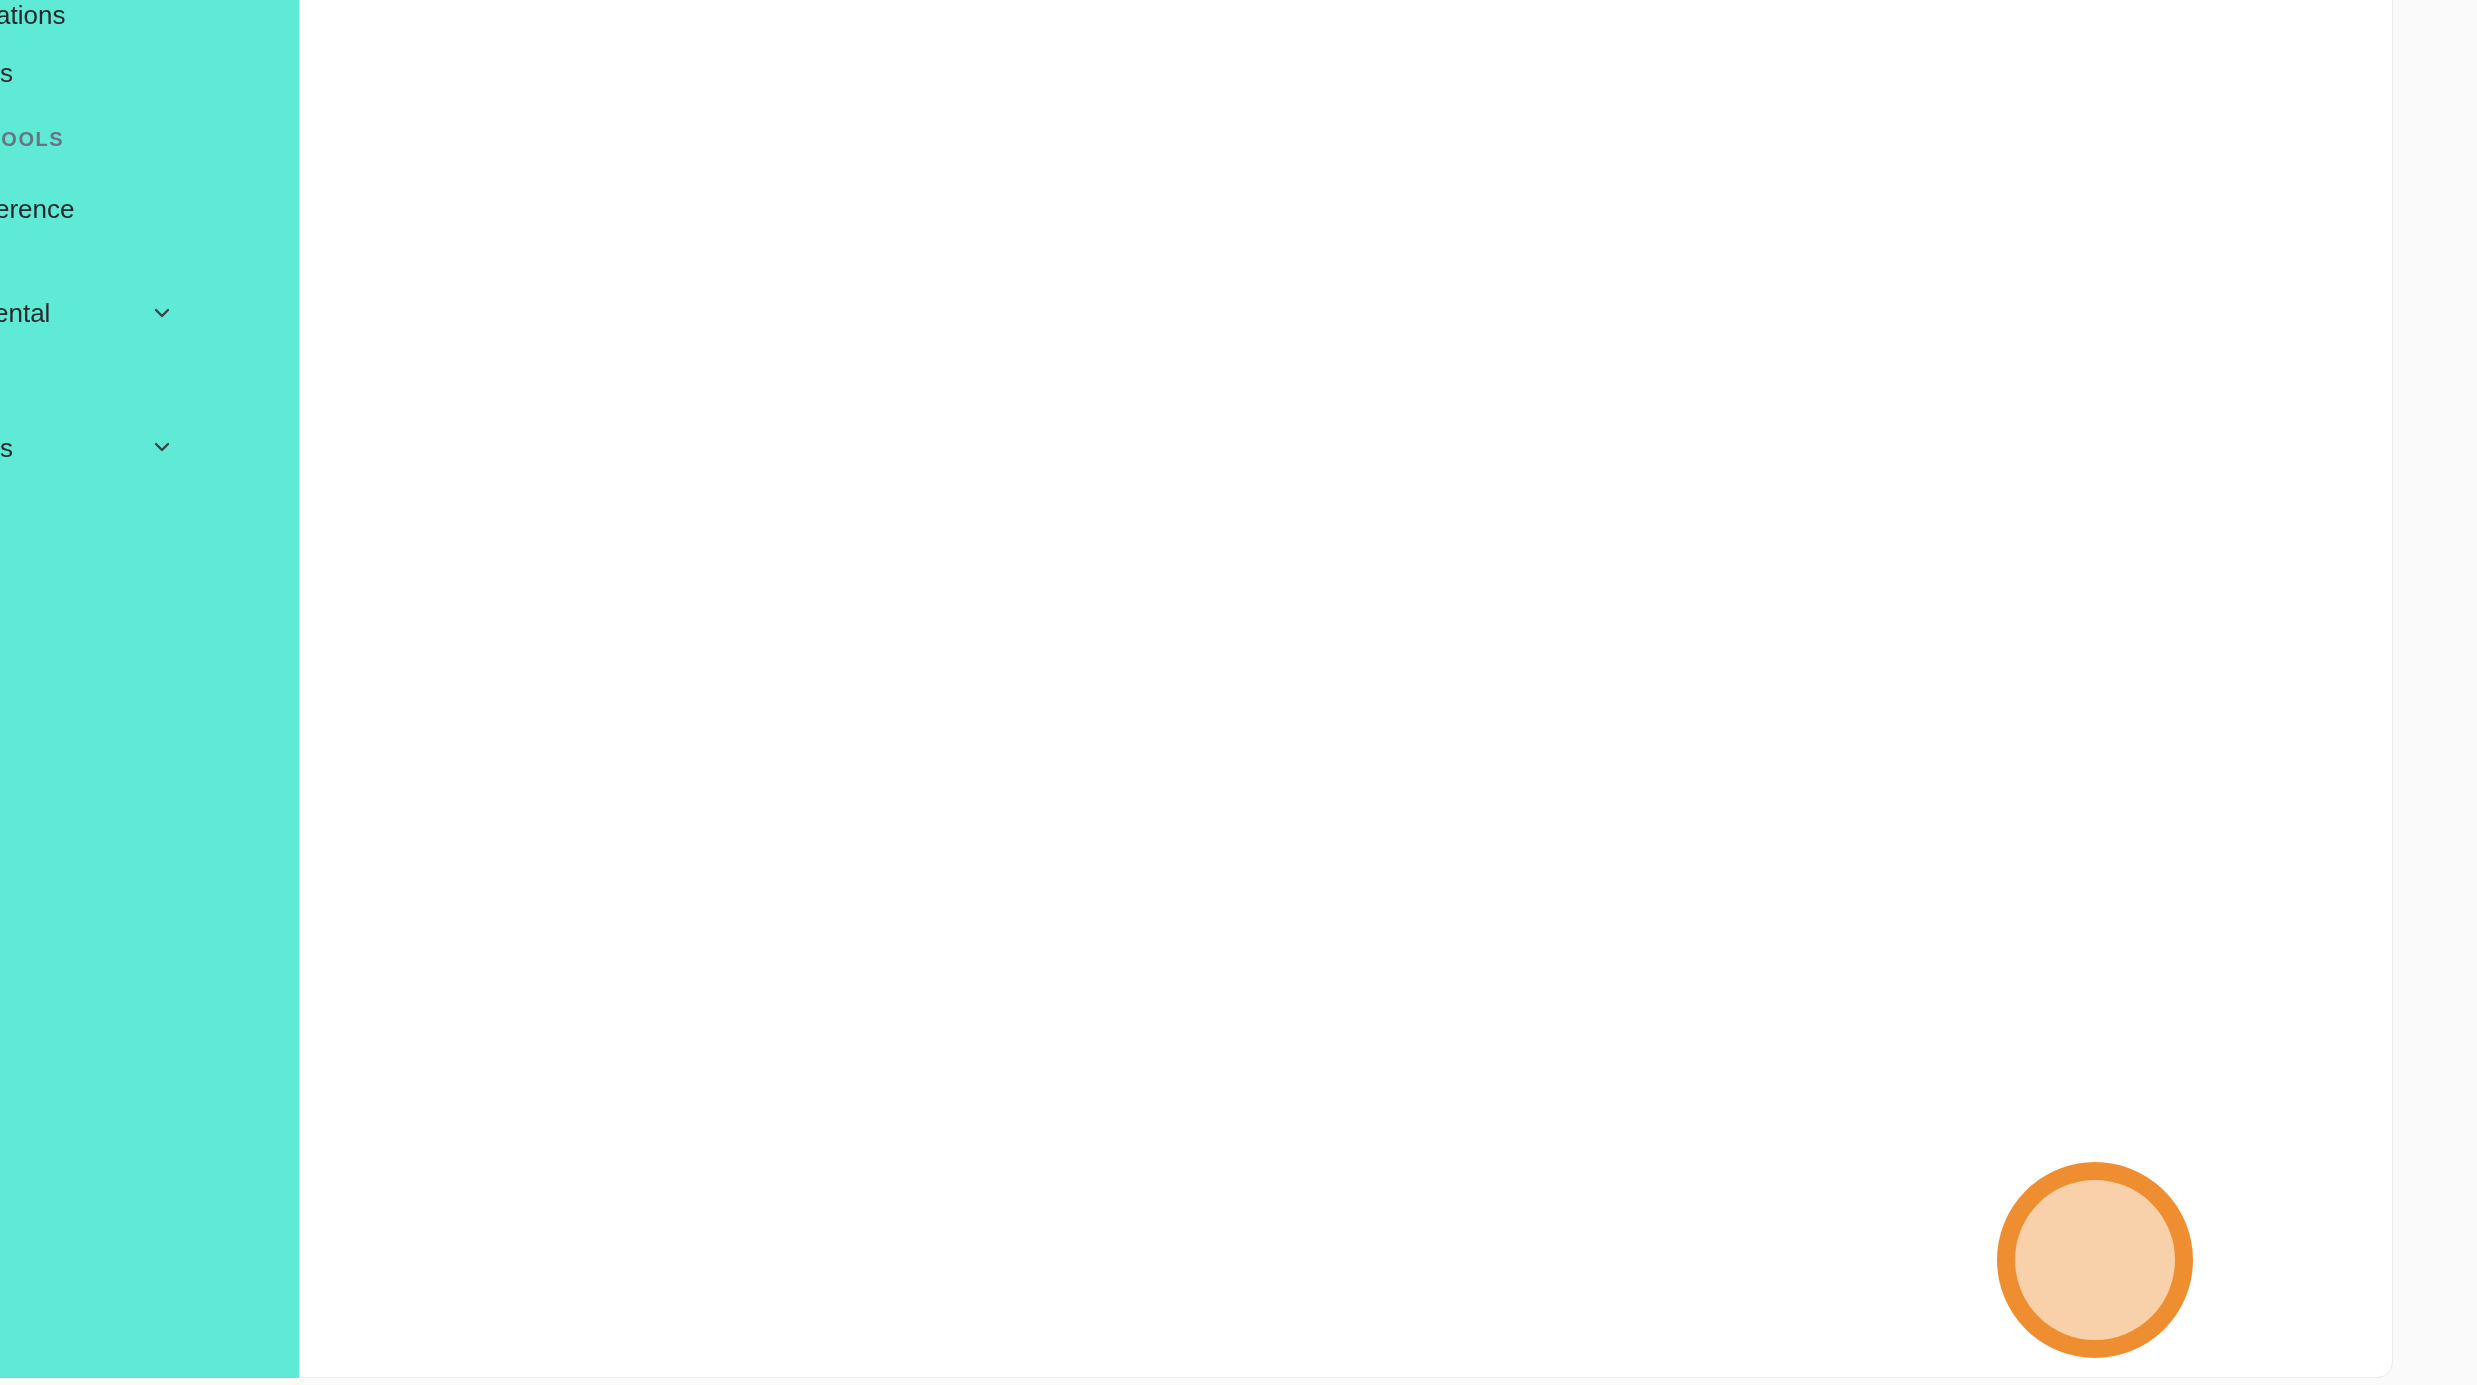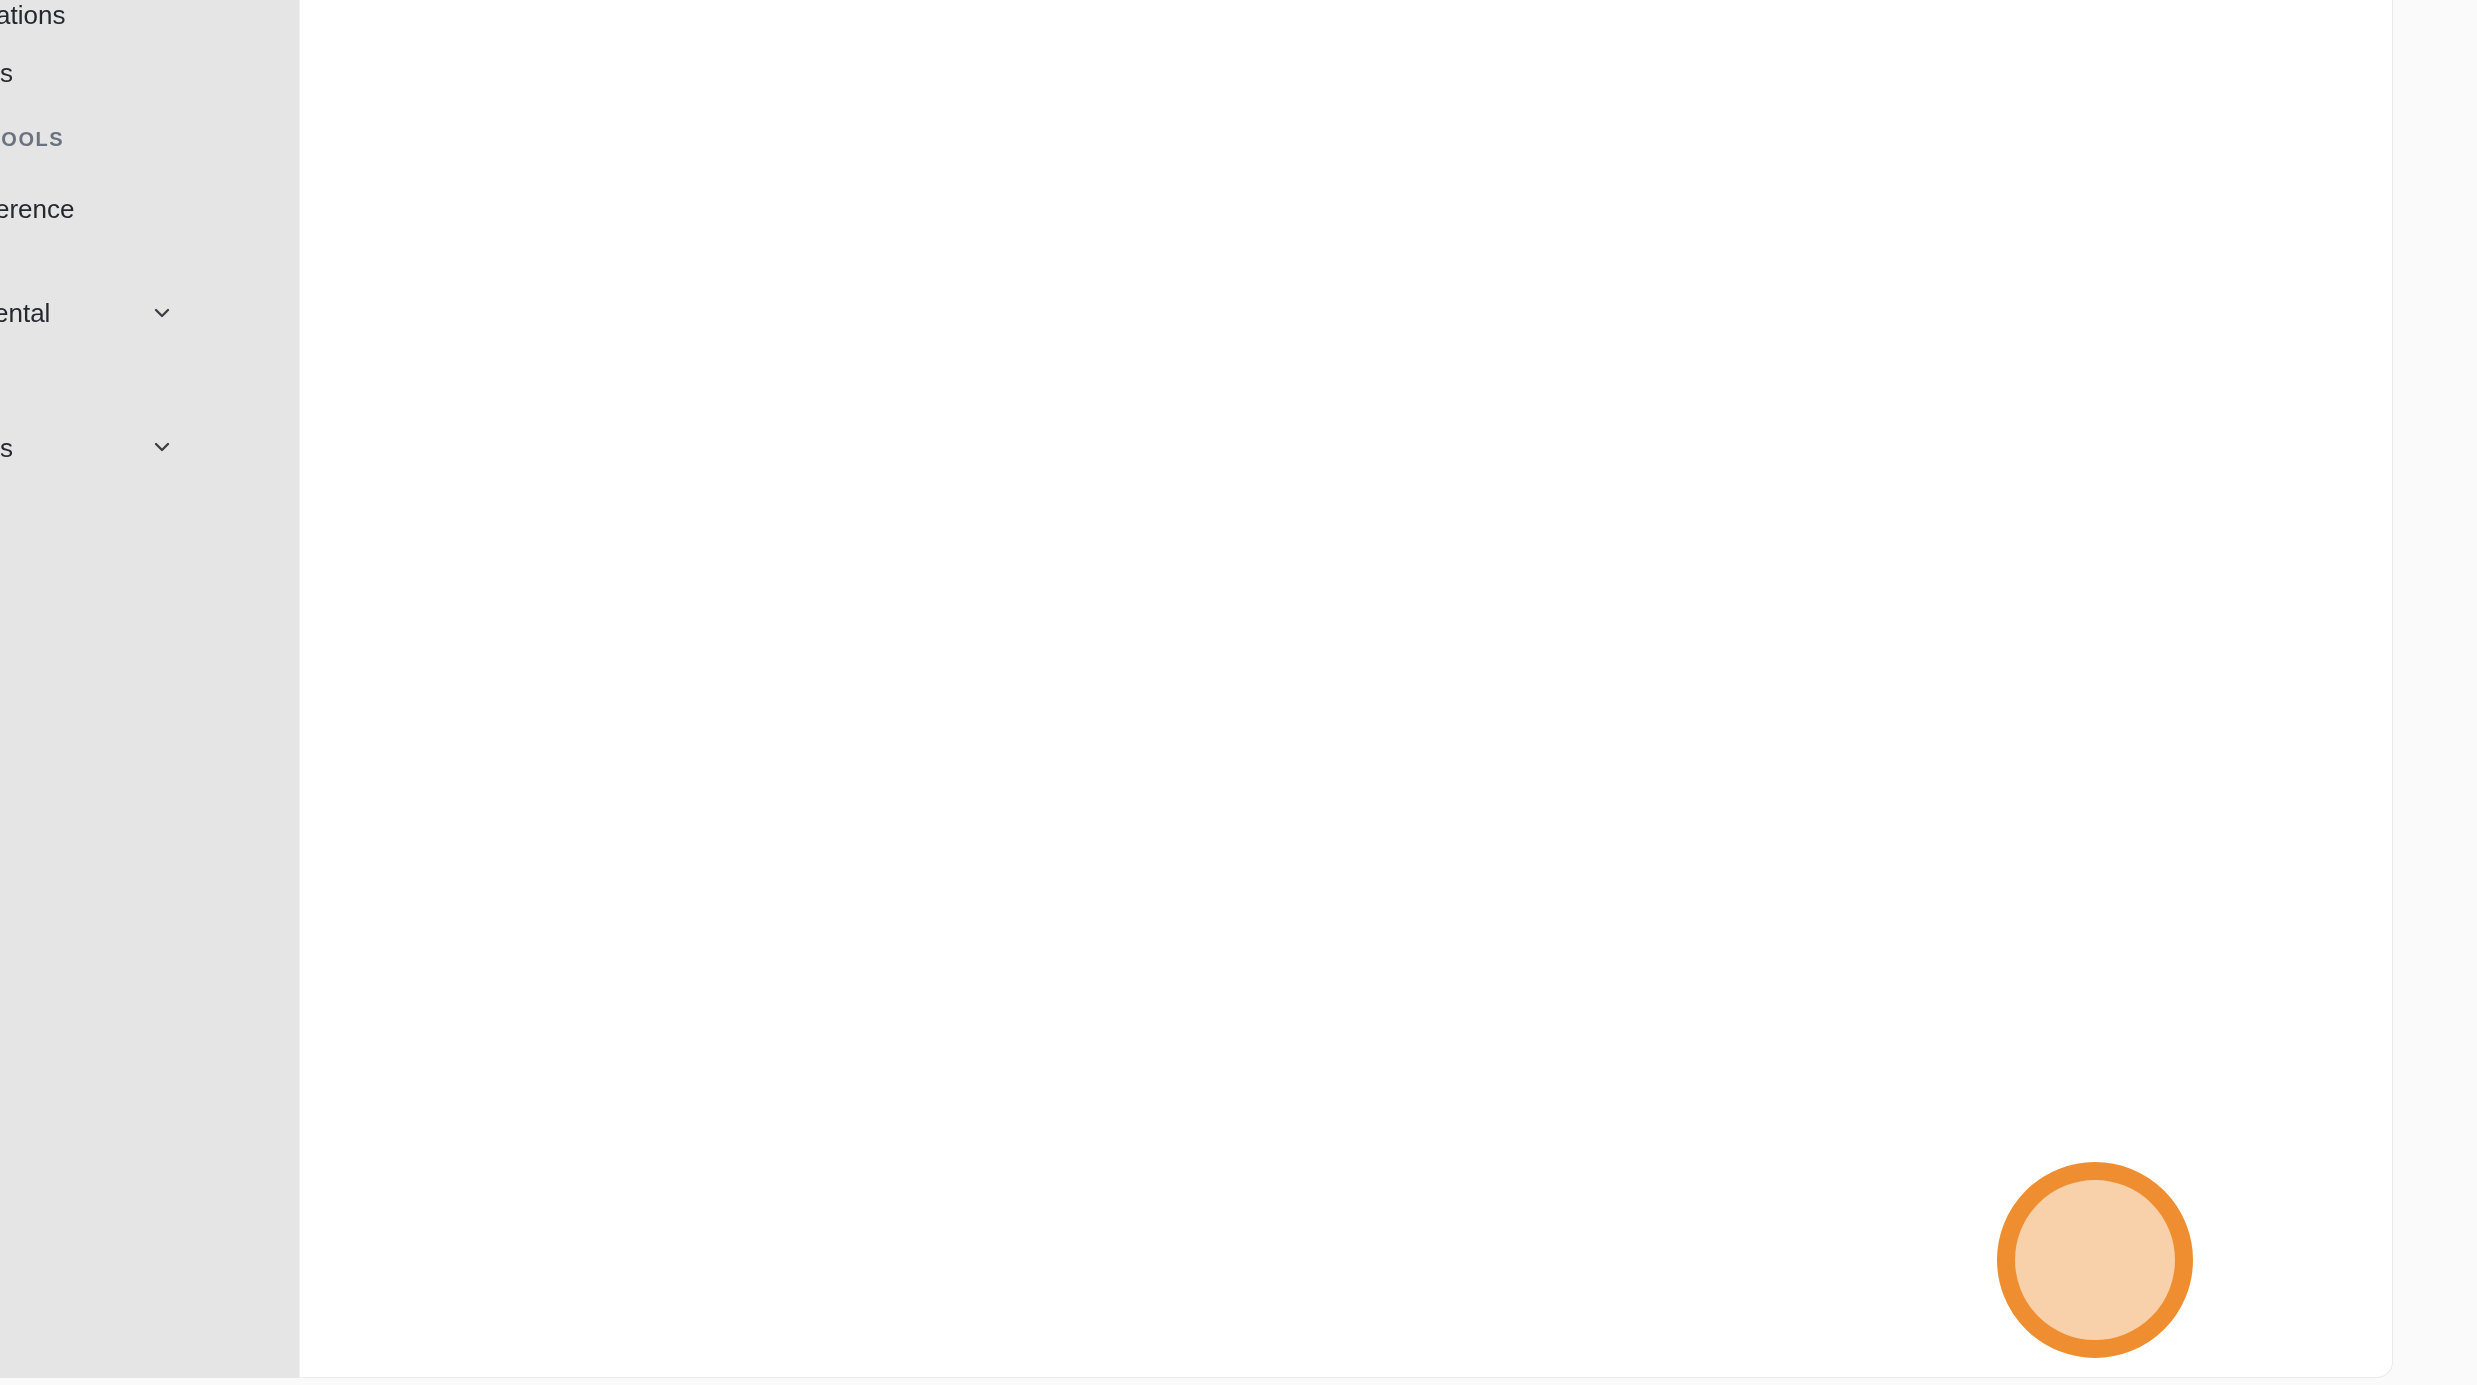--- a/index.html
+++ b/index.html
@@ -5,21 +5,21 @@
   * { margin:0; padding:0; box-sizing:border-box; }
   html,body { width:2477px; height:1385px; }
   body {
     font-family:"Liberation Sans","DejaVu Sans",sans-serif;
     background:#fafafa; color:#252a31; overflow:hidden; position:relative;
   }
   .page { position:absolute; inset:0; width:2477px; height:1385px; }
 
   
   .sidebar { position:absolute; left:0; top:0; width:300px; height:1378px;
-    background:#e5e5e5; border-right:1px solid #f0f0f0; overflow:hidden; z-index:2; }
+    background:#5eead4; border-right:1px solid #f0f0f0; overflow:hidden; z-index:2; }
   .card { position:absolute; left:300px; top:0; width:2093px; height:1378px;
     background:#fff; border-right:1px solid #ebebeb; border-bottom:1px solid #ebebeb;
     border-radius:0 0 16px 0; z-index:1; }
 
   
   .s-item { position:absolute; font-size:26px; color:#26282e; white-space:nowrap; }
   .s-sec  { position:absolute; font-size:20px; font-weight:700; letter-spacing:1.5px;
             color:#6b7280; white-space:nowrap; }
   .s-chev { position:absolute; width:24px; height:24px; }
 

